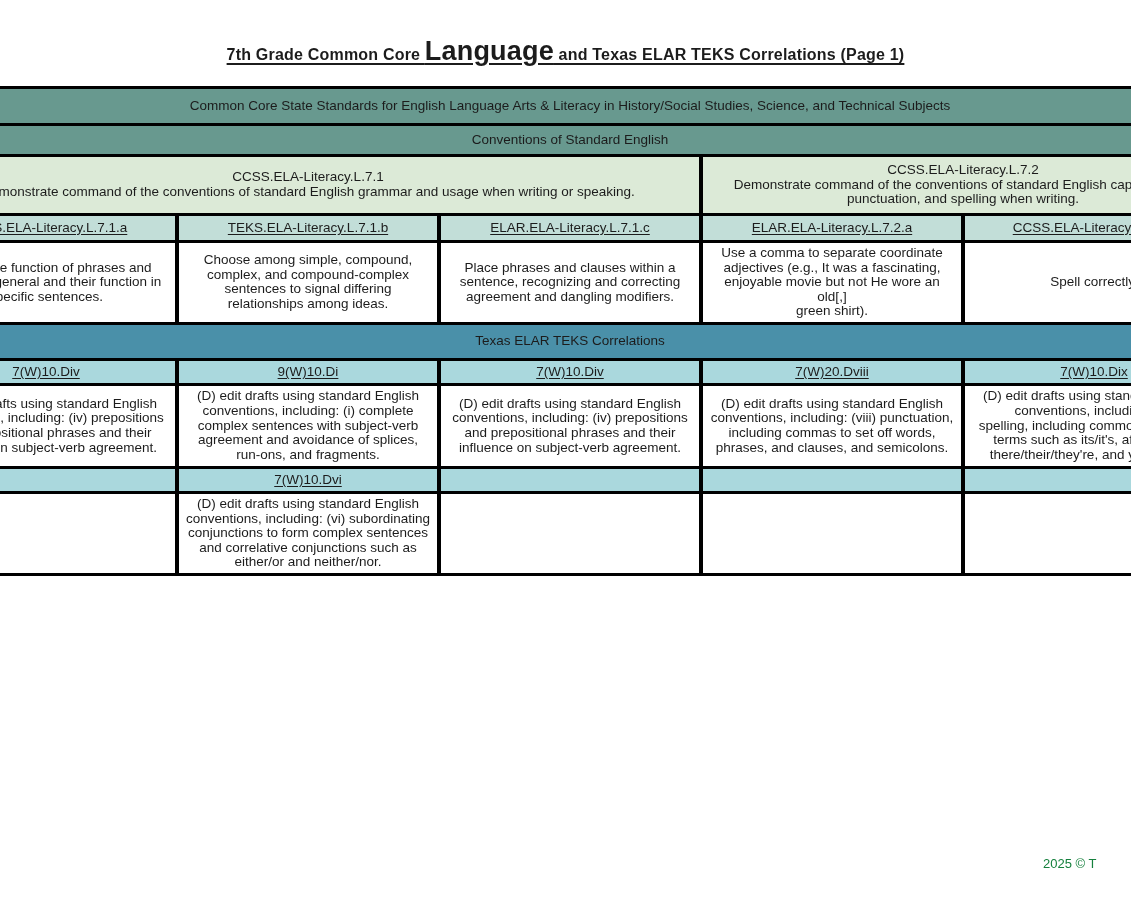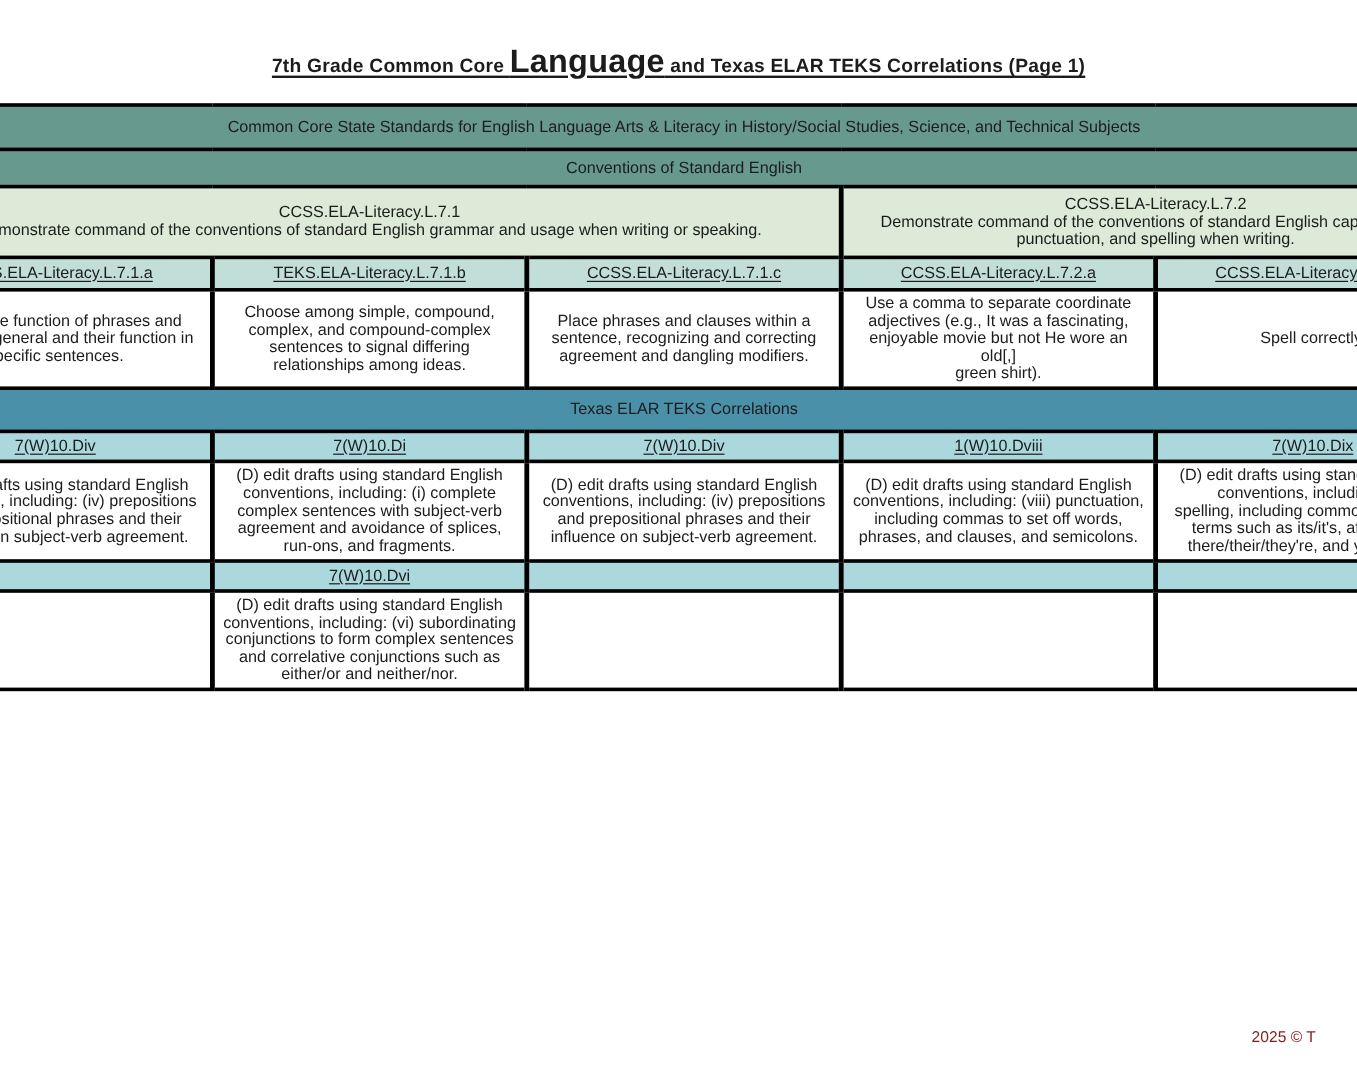--- a/index.html
+++ b/index.html
@@ -31,21 +31,21 @@
   td.banner-blue   { background:#4a90a9; height:36px; }
   td.teks-head     { background:#aad8dd; height:25px; text-decoration:underline;
                      text-underline-offset:2px; font-size:13px; white-space:nowrap; }
   td.r8            { height:83px; }
   td.r10           { height:82px; }
 
   .code-line { display:block; }
   .group-desc { display:block; white-space:pre-line; }
 
   .footer-copy { position:absolute; top:856px; left:1043px; font-size:13px;
-    color:#7f1d1d; white-space:nowrap; }
+    color:#15803d; white-space:nowrap; }
 </style>
 </head>
 <body>
 
 <div class="page">
 
   <div class="title-wrap">
     <h1 class="doc-title"><span>7th Grade Common Core </span><span class="big">Language</span><span> and Texas ELAR TEKS Correlations (Page 1)</span></h1>
   </div>
 
@@ -76,22 +76,22 @@
         <td colspan="2" class="group-green">
           <span class="code-line">CCSS.ELA-Literacy.L.7.2</span>
           <span class="group-desc">Demonstrate command of the conventions of standard English capitalization,
 punctuation, and spelling when writing.</span>
         </td>
       </tr>
 
       <tr>
         <td class="std-head">CCSS.ELA-Literacy.L.7.1.a</td>
         <td class="std-head">TEKS.ELA-Literacy.L.7.1.b</td>
-        <td class="std-head">CCSS.ELA-Literacy.L.7.1.c</td>
-        <td class="std-head">CCSS.ELA-Literacy.L.7.2.a</td>
+        <td class="std-head">ELAR.ELA-Literacy.L.7.1.c</td>
+        <td class="std-head">ELAR.ELA-Literacy.L.7.2.a</td>
         <td class="std-head">CCSS.ELA-Literacy.L.7.2.b</td>
       </tr>
 
       <tr>
         <td class="white-body r5">Explain the function of phrases and
 clauses in general and their function in
 specific sentences.</td>
         <td class="white-body r5">Choose among simple, compound,
 complex, and compound-complex
 sentences to signal differing
@@ -105,23 +105,23 @@
 green shirt).</td>
         <td class="white-body r5">Spell correctly.</td>
       </tr>
 
       <tr>
         <td colspan="5" class="banner-blue">Texas ELAR TEKS Correlations</td>
       </tr>
 
       <tr>
         <td class="teks-head">7(W)10.Div</td>
-        <td class="teks-head">7(W)10.Di</td>
+        <td class="teks-head">9(W)10.Di</td>
         <td class="teks-head">7(W)10.Div</td>
-        <td class="teks-head">1(W)10.Dviii</td>
+        <td class="teks-head">7(W)20.Dviii</td>
         <td class="teks-head">7(W)10.Dix</td>
       </tr>
 
       <tr>
         <td class="white-body r8">(D) edit drafts using standard English
 conventions, including: (iv) prepositions
 and prepositional phrases and their
 influence on subject-verb agreement.</td>
         <td class="white-body r8">(D) edit drafts using standard English
 conventions, including: (i) complete

